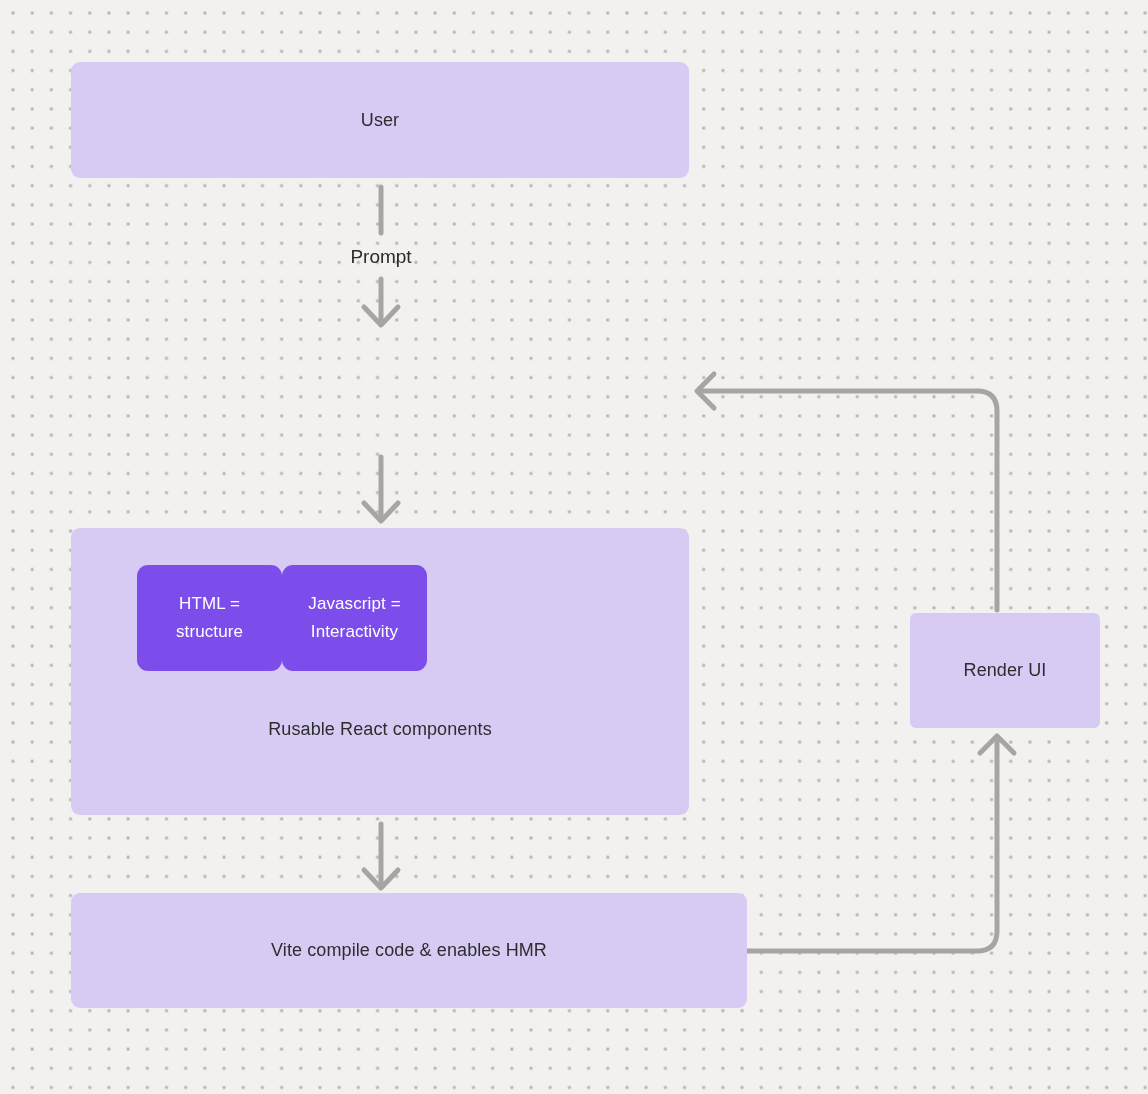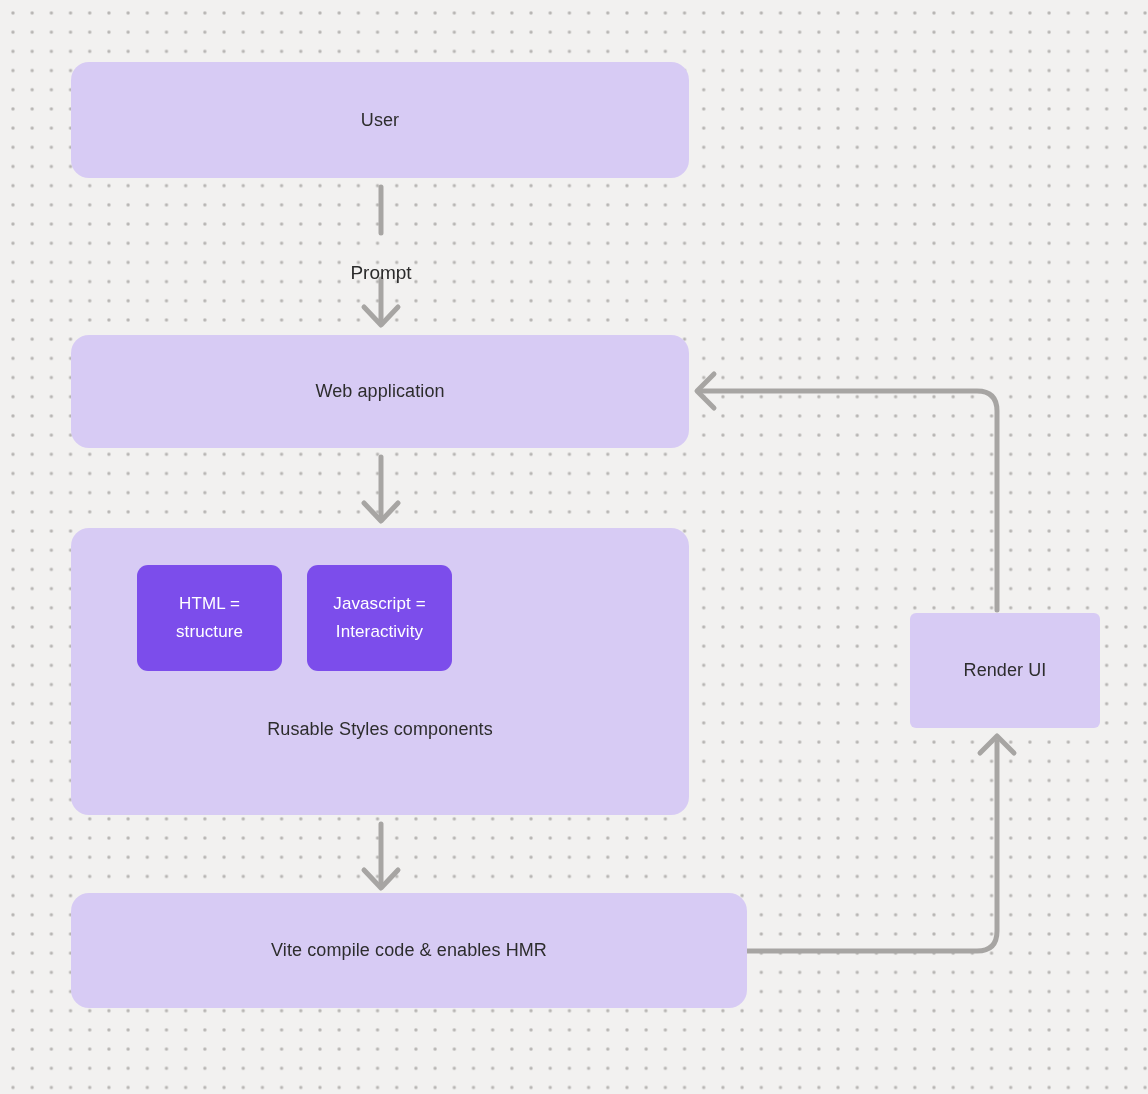--- a/index.html
+++ b/index.html
@@ -19,40 +19,39 @@
   }
   svg.edges {
     position: absolute;
     left: 0; top: 0;
     width: 1148px; height: 1094px;
     pointer-events: none;
   }
   .node {
     position: absolute;
     background: #d7cbf4;
-    border-radius: 18px;
+    border-radius: 9px;
     display: flex;
     align-items: center;
     justify-content: center;
     text-align: center;
     font-size: 18px;
     color: #2d2d2d;
     letter-spacing: 0.1px;
   }
   .node-user   { left: 71px; top: 62px;  width: 618px; height: 116px; }
   .node-webapp { left: 71px; top: 335px; width: 618px; height: 113px; }
   .node-group  { left: 71px; top: 528px; width: 618px; height: 287px; display: block; }
   .node-vite   { left: 71px; top: 893px; width: 676px; height: 115px; }
   .node-render { left: 910px; top: 613px; width: 190px; height: 115px; border-radius: 6px; }
 
   .chip-row {
     position: absolute;
     left: 66px; top: 37px;
     display: flex;
-    gap: 25px;
   }
   .chip {
     width: 145px;
     height: 106px;
     background: #7c4deb;
     border-radius: 11px;
     color: #ffffff;
     font-size: 17px;
     line-height: 28px;
     display: flex;
@@ -69,21 +68,20 @@
     font-size: 18px;
     color: #2d2d2d;
   }
   .edge-label {
     position: absolute;
     left: 320px; top: 246px;
     width: 122px;
     text-align: center;
     font-size: 19px;
     color: #2b2b2b;
-    margin-top: 16px;
   }
 </style>
 </head>
 <body>
 
 <div class="canvas">
 
   <svg class="edges" viewBox="0 0 1148 1094" xmlns="http://www.w3.org/2000/svg">
     <g stroke="#a7a5a3" stroke-width="5" fill="none" stroke-linecap="round" stroke-linejoin="round">
 
@@ -104,36 +102,33 @@
       <path d="M714 374 L697 391 L714 408"></path>
     </g>
   </svg>
 
   <div class="node node-user">
     <span>User</span>
   </div>
 
   <div class="edge-label">Prompt</div>
 
-  <div class="node node-webapp">
-    <span>Web application</span>
-  </div>
 
   <div class="node node-group">
     <div class="chip-row">
       <div class="chip">
         <span>HTML =</span>
         <span>structure</span>
       </div>
       <div class="chip">
         <span>Javascript =</span>
         <span>Interactivity</span>
       </div>
     </div>
-    <div class="group-caption">Rusable Styles components</div>
+    <div class="group-caption">Rusable React components</div>
   </div>
 
   <div class="node node-vite">
     <span>Vite compile code &amp; enables HMR</span>
   </div>
 
   <div class="node node-render">
     <span>Render UI</span>
   </div>
 

